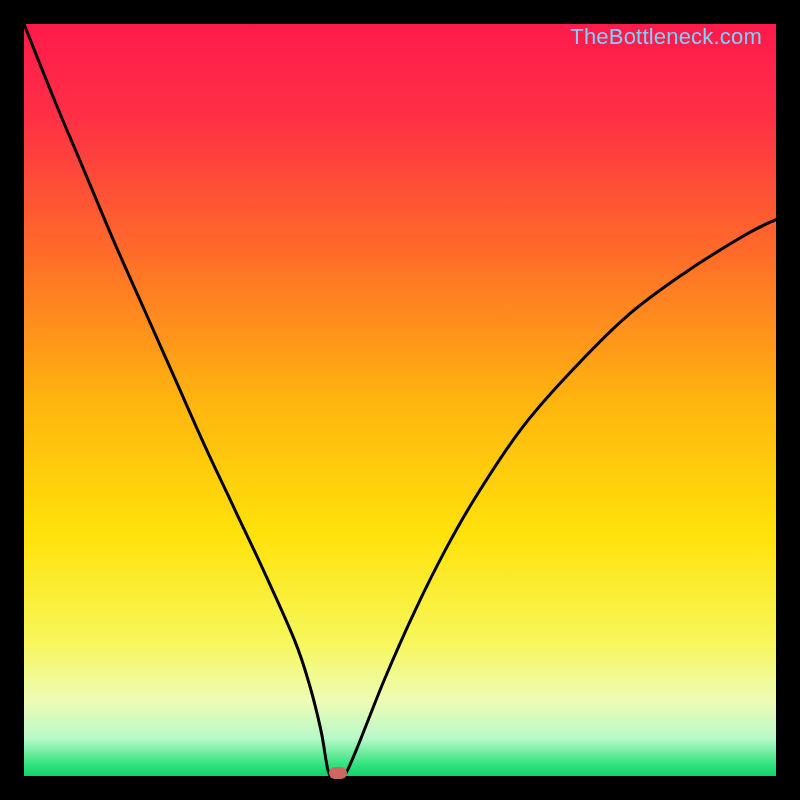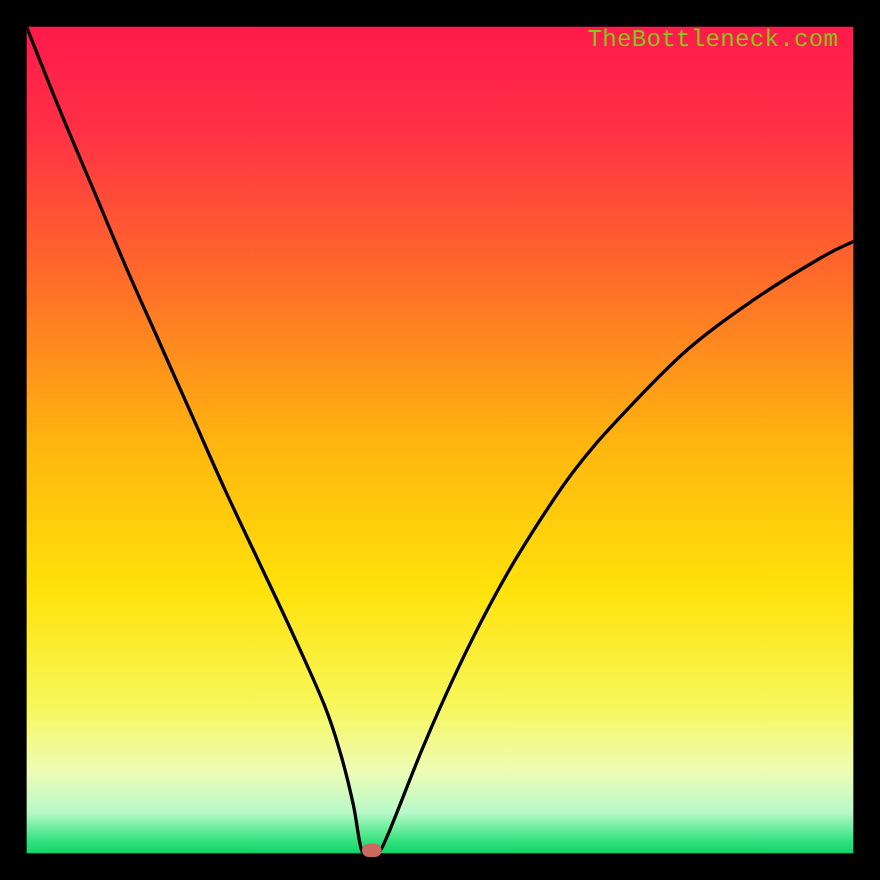--- a/index.html
+++ b/index.html
@@ -23,26 +23,25 @@
     position: absolute;
     left: 0;
     top: 0;
     width: 752px;
     height: 752px;
   }
   .watermark {
     position: absolute;
     top: 0px;
     right: 14px;
-    color: #84cc16;
+    color: #7dd3fc;
     font-size: 22px;
     font-weight: 500;
     letter-spacing: 0.2px;
     user-select: none;
-    font-family: Liberation Mono, monospace;
   }
   .marker {
     position: absolute;
     width: 18px;
     height: 12px;
     border-radius: 6px;
     transform: translate(-50%, -50%);
   }
 </style>
 </head>

